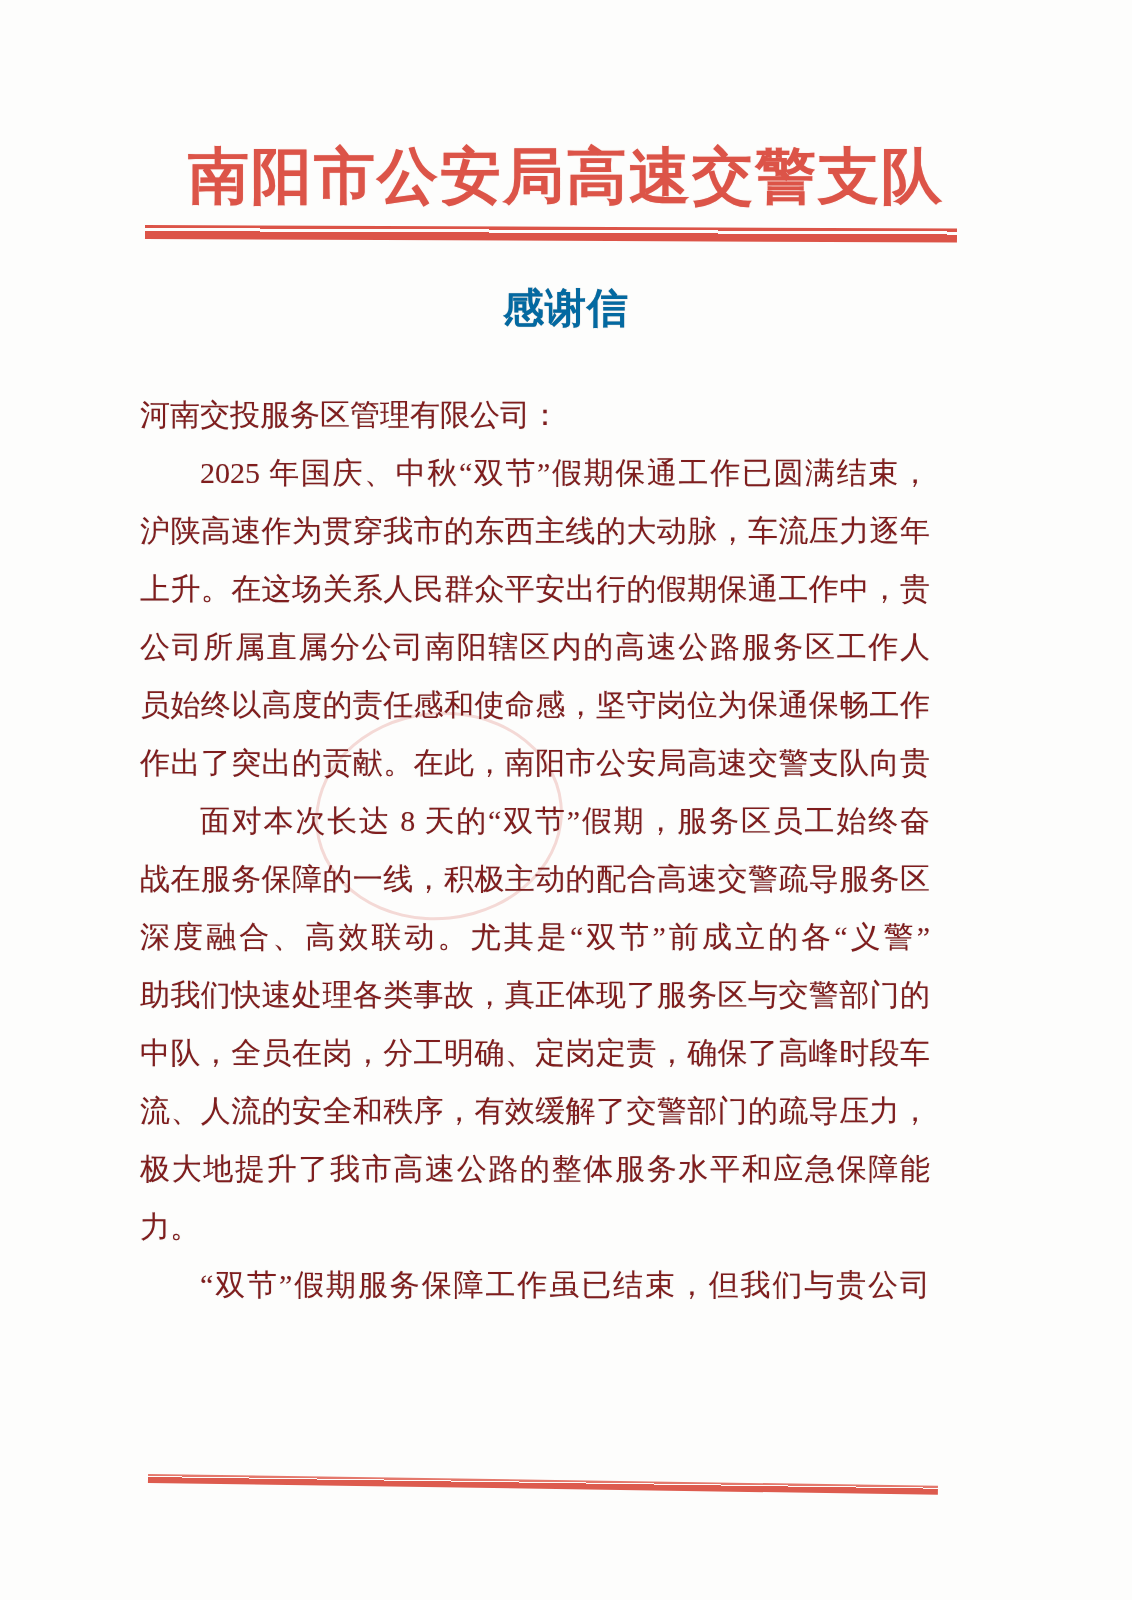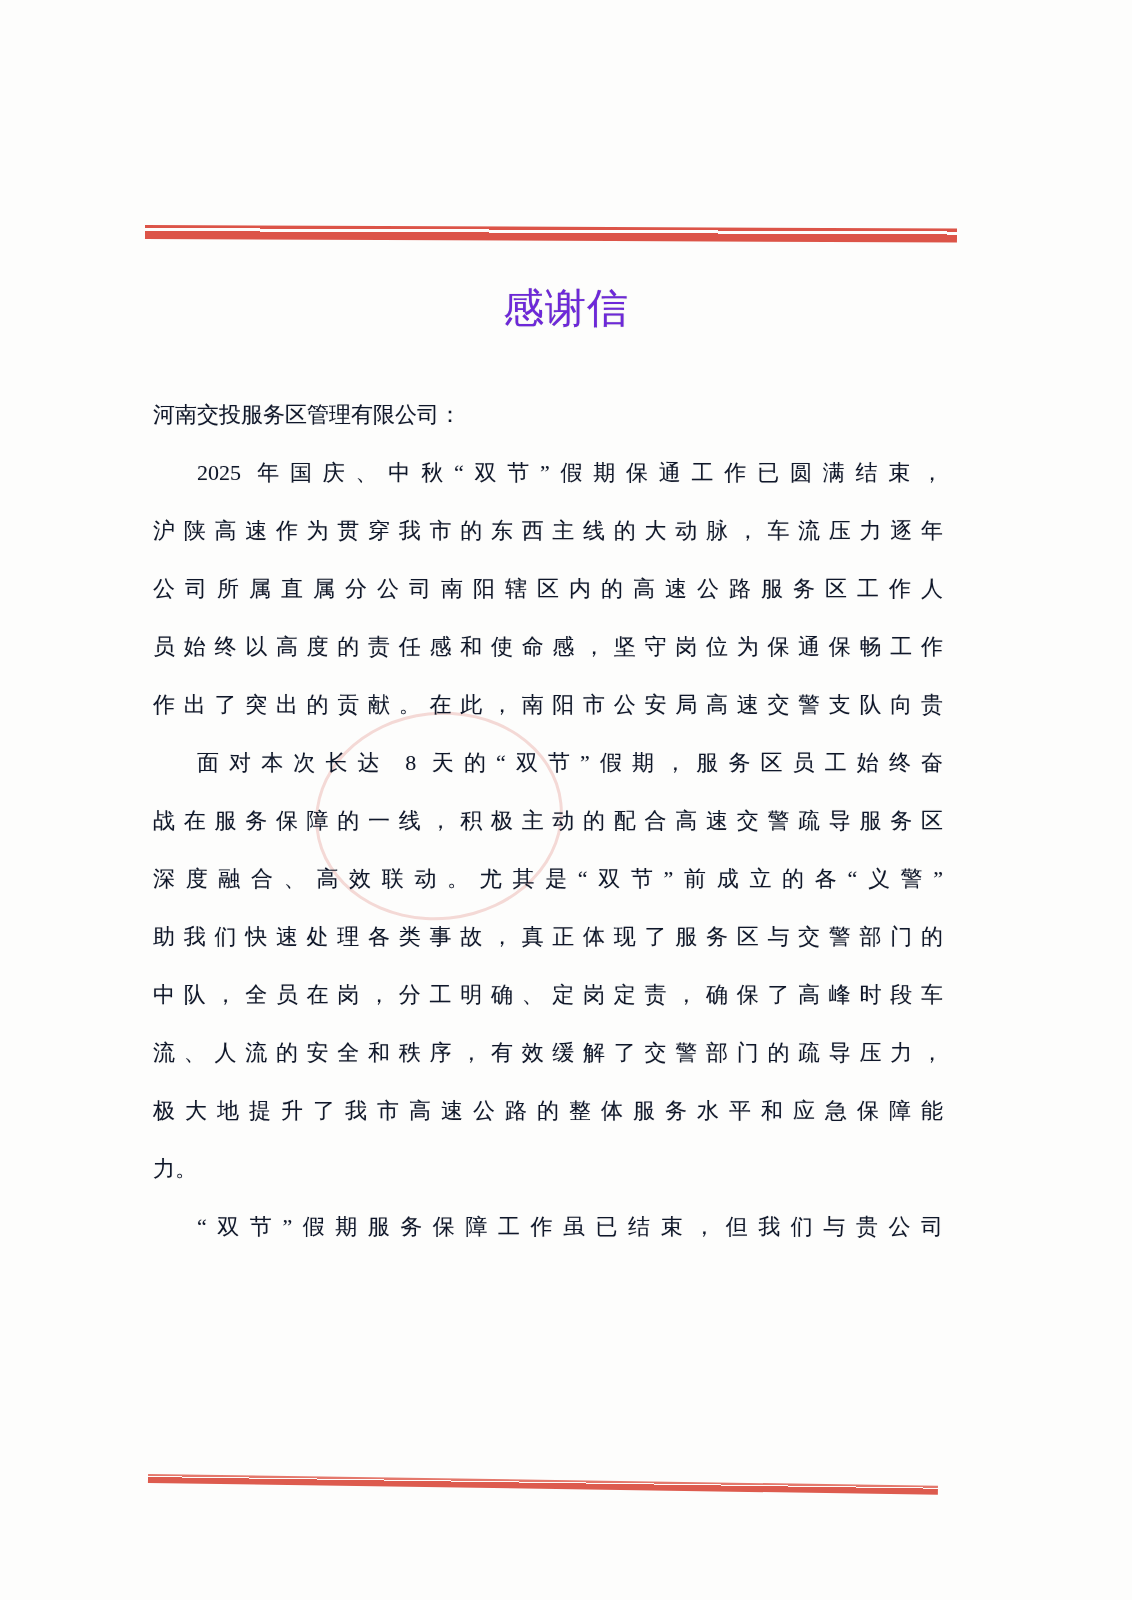--- a/index.html
+++ b/index.html
@@ -37,43 +37,43 @@
       rgba(0,0,0,0) 3px, rgba(0,0,0,0) 6px,
       #dc5448 6px, #dc5448 14px);
     transform: rotate(0.25deg);
     transform-origin: left center;
   }
   .doc-title {
     position: absolute;
     top: 284px; left: 0; width: 1132px;
     text-align: center;
     font-size: 41px;
-    font-weight: normal;
+    font-weight: bold;
     letter-spacing: 1px;
-    color: #6d28d9;
+    color: #0369a1;
     text-shadow: 0 0 1px rgba(47,47,47,0.35);
     line-height: 1.2;
   }
   
   .stamp-bleed {
     position: absolute;
     left: 315px; top: 712px;
     width: 242px; height: 202px;
     border: 3px solid rgba(221, 116, 105, 0.26);
     border-radius: 50%;
     transform: rotate(-6deg);
   }
   
   .body-block {
     position: absolute;
-    left: 153px; top: 386px;
+    left: 140px; top: 386px;
     width: 790px;
-    font-size: 22px;
+    font-size: 30px;
     line-height: 58px;
-    color: #0f172a;
+    color: #7f1d1d;
     text-shadow: 0 0 1px rgba(75,75,75,0.30);
   }
   .body-block .line {
     width: 100%;
     white-space: nowrap;
     text-align: left;
   }
   .body-block .line.fill {
     white-space: normal;
     text-align: justify;
@@ -91,32 +91,34 @@
       #dd5b4e 3px, #dd5b4e 9px);
     transform: rotate(0.85deg);
     transform-origin: left center;
   }
 </style>
 </head>
 <body>
 
 <div class="page">
 
+  <div class="letterhead">南阳市公安局高速交警支队</div>
 
   <div class="rule-top"></div>
 
   <div class="doc-title">感谢信</div>
 
   <div class="stamp-bleed"></div>
 
   <div class="body-block">
     <div class="line">河南交投服务区管理有限公司：</div>
     <div>
         <div class="line indent fill">2025 年国庆、中秋“双节”假期保通工作已圆满结束，</div>
         <div class="line fill">沪陕高速作为贯穿我市的东西主线的大动脉，车流压力逐年</div>
+        <div class="line fill">上升。在这场关系人民群众平安出行的假期保通工作中，贵</div>
         <div class="line fill">公司所属直属分公司南阳辖区内的高速公路服务区工作人</div>
         <div class="line fill">员始终以高度的责任感和使命感，坚守岗位为保通保畅工作</div>
         <div class="line fill">作出了突出的贡献。在此，南阳市公安局高速交警支队向贵</div>
         <div class="line indent fill">面对本次长达 8 天的“双节”假期，服务区员工始终奋</div>
         <div class="line fill">战在服务保障的一线，积极主动的配合高速交警疏导服务区</div>
         <div class="line fill">深度融合、高效联动。尤其是“双节”前成立的各“义警”</div>
         <div class="line fill">助我们快速处理各类事故，真正体现了服务区与交警部门的</div>
         <div class="line fill">中队，全员在岗，分工明确、定岗定责，确保了高峰时段车</div>
         <div class="line fill">流、人流的安全和秩序，有效缓解了交警部门的疏导压力，</div>
         <div class="line fill">极大地提升了我市高速公路的整体服务水平和应急保障能</div>

